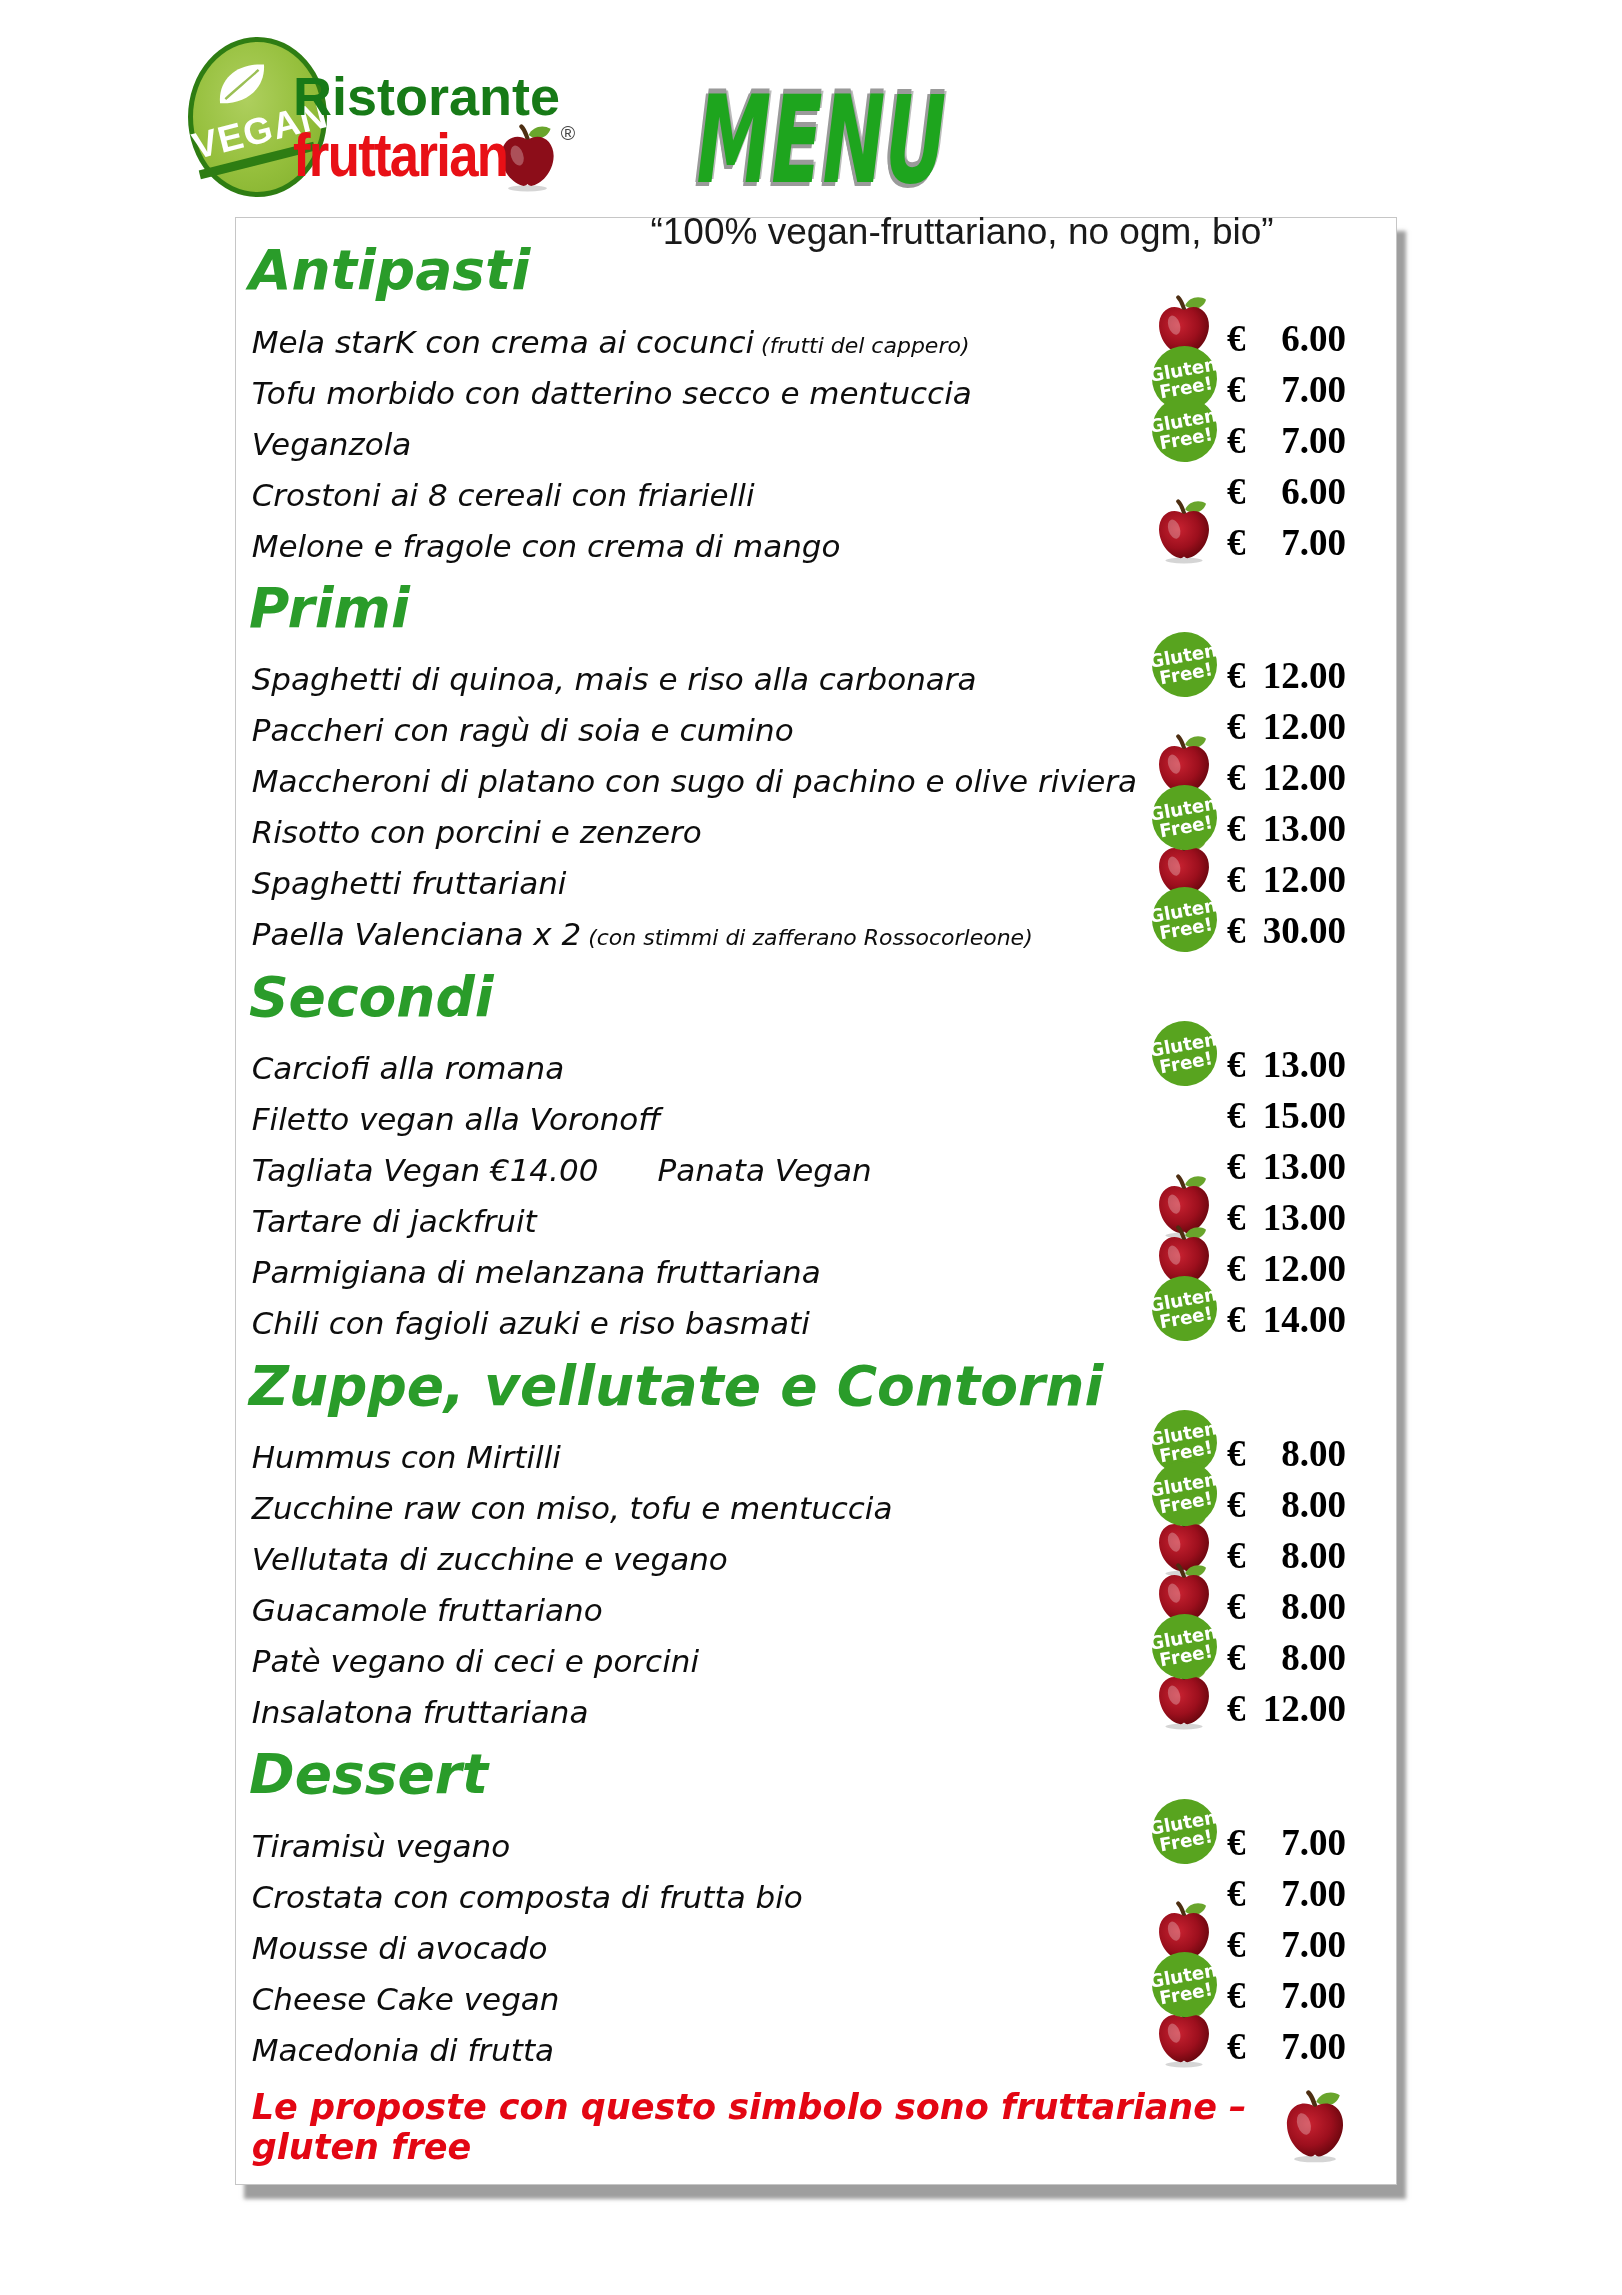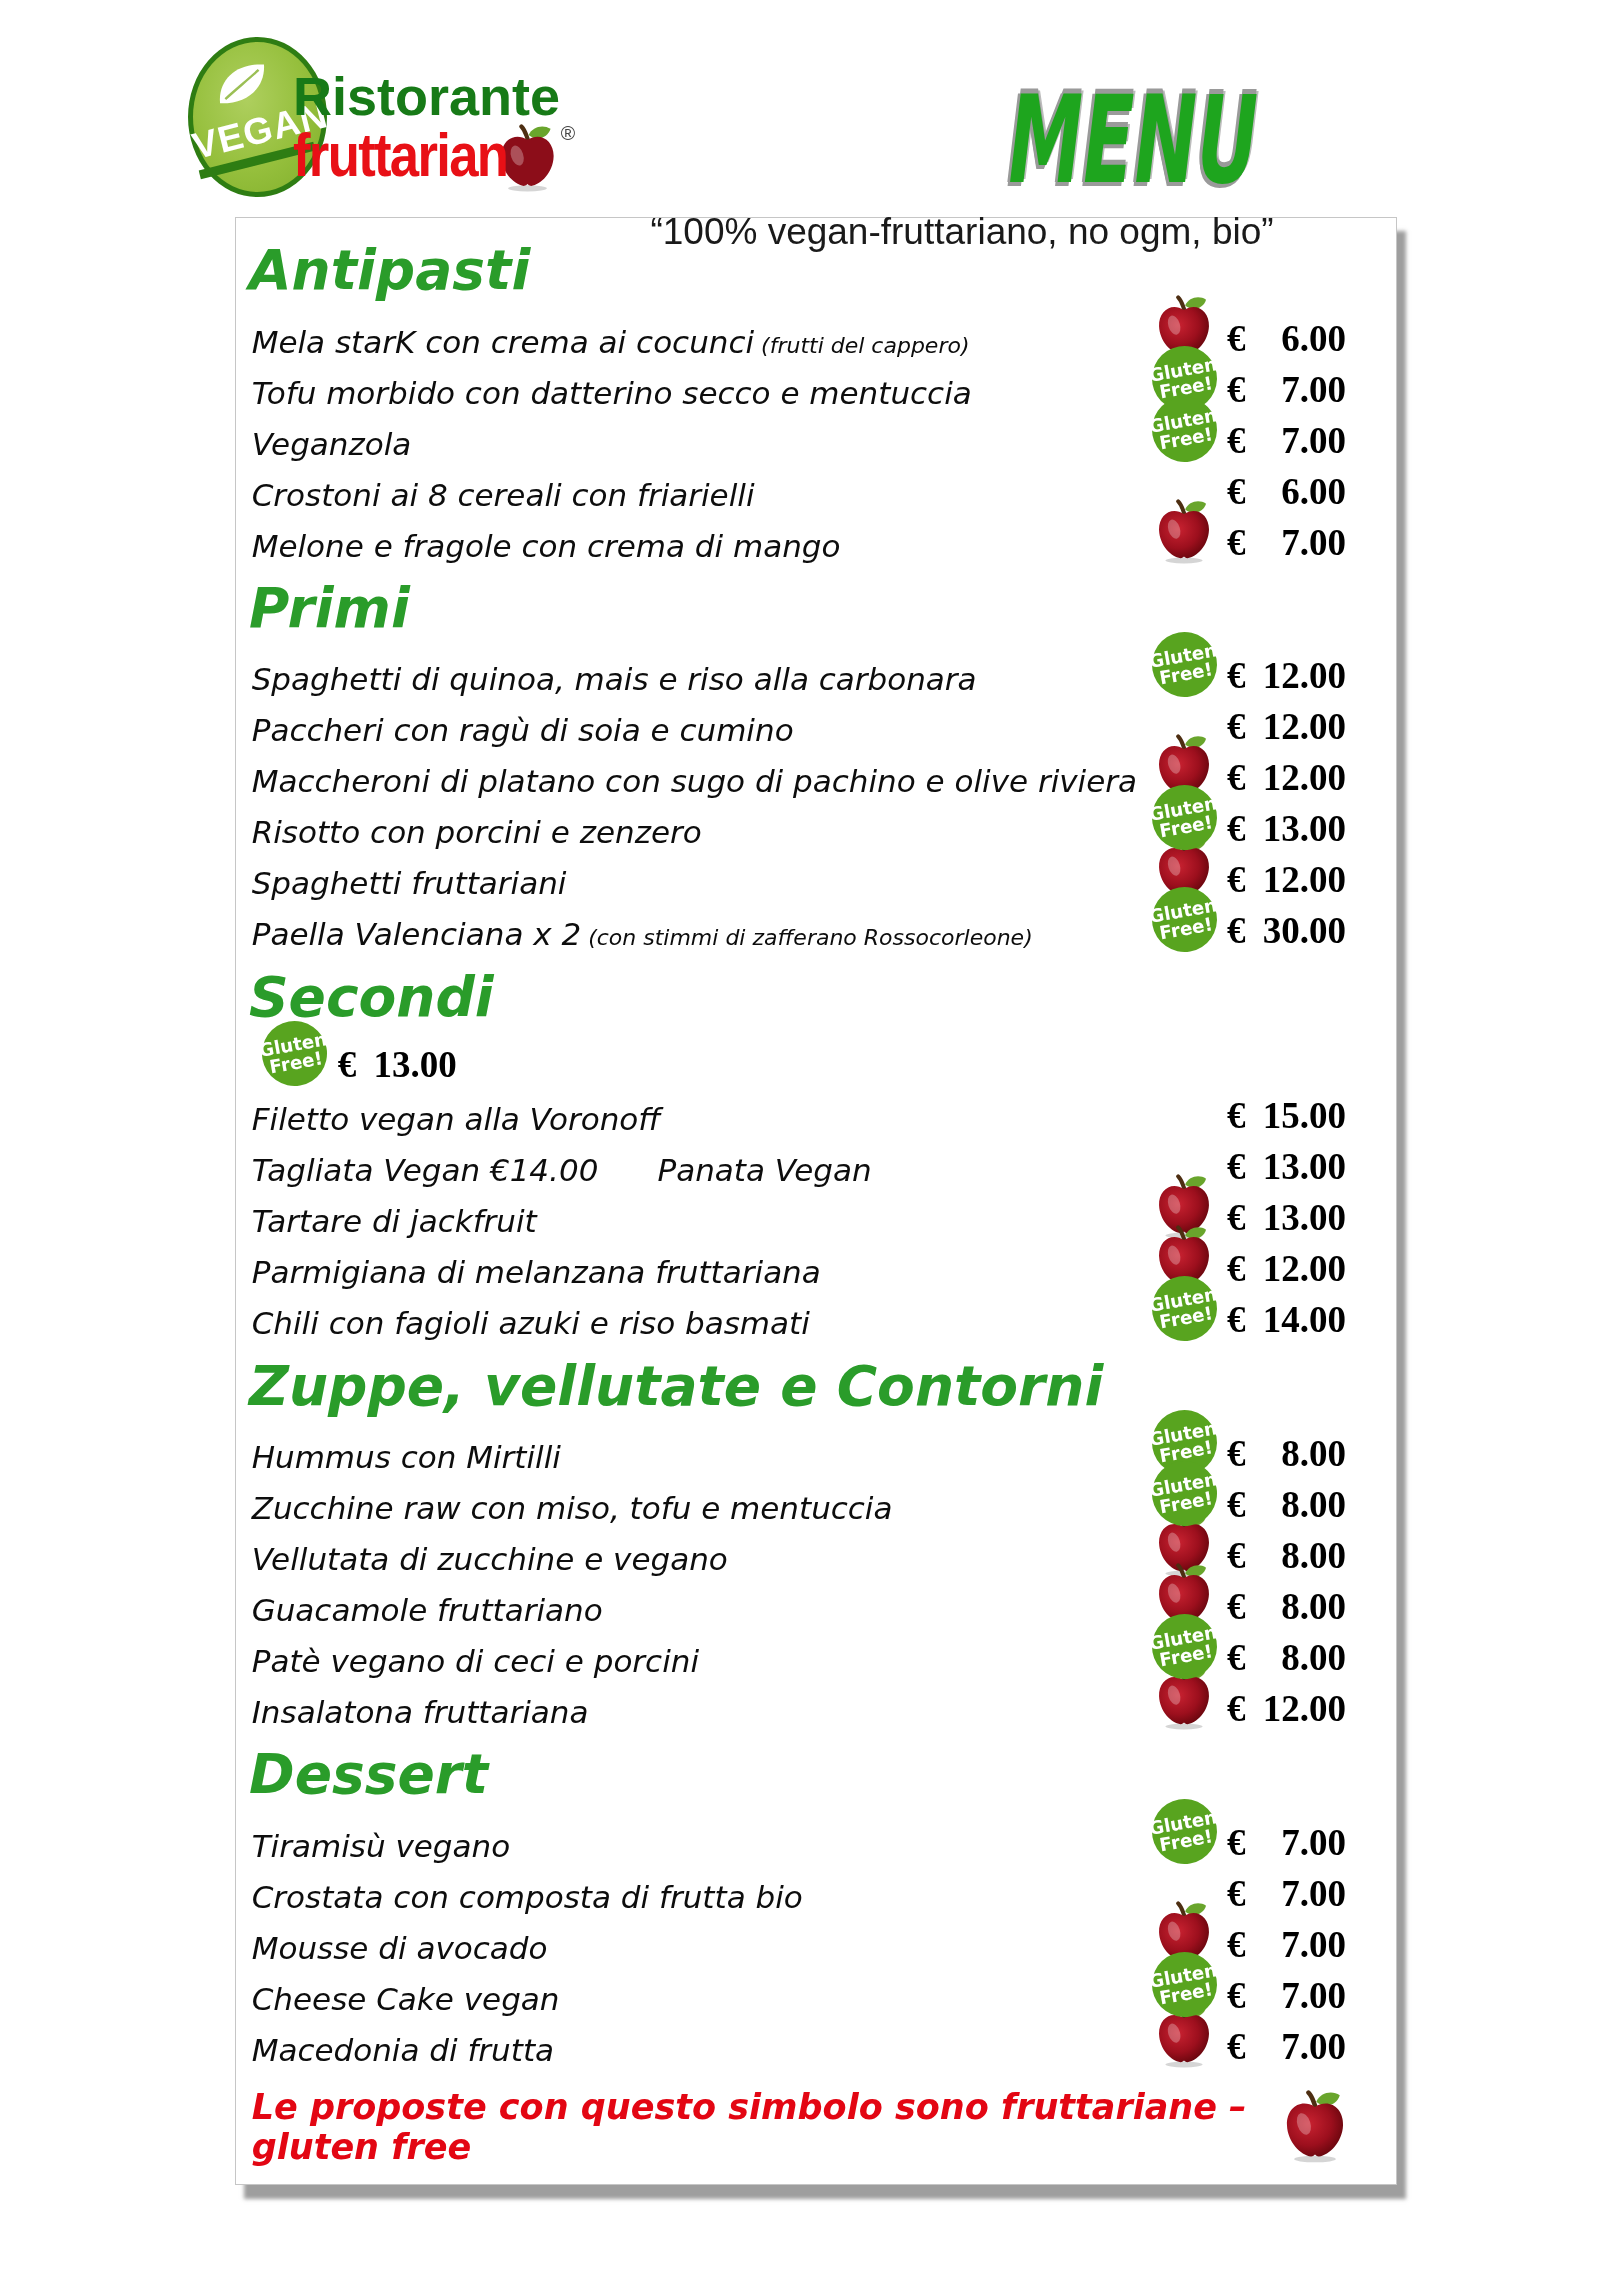--- a/index.html
+++ b/index.html
@@ -20,21 +20,21 @@
   .logo-line1{font-family:"Liberation Sans",sans-serif;font-weight:bold;font-size:54px;
     color:#177a17;display:block;}
   .logo-line2{display:flex;align-items:flex-start;margin-top:1.3px;}
   .logo-line2-text{font-family:"Liberation Sans",sans-serif;font-weight:bold;font-size:62px;
     color:#e81016;letter-spacing:-2px;transform:scaleX(.85);transform-origin:left bottom;
     margin-right:-50px;display:inline-block;}
   .logo-apple{width:63px;height:68px;margin-left:1.3px;}
   .logo-reg{font-family:"Liberation Sans",sans-serif;font-size:19.6px;color:#444;
     align-self:flex-start;margin-left:1.3px;}
 
-  .menu-title-wrap{position:absolute;left:589px;top:77px;width:746px;text-align:right;z-index:1;}
+  .menu-title-wrap{position:absolute;left:620px;top:77px;width:746px;text-align:left;z-index:1;}
   .menu-title{display:inline-block;font-family:"DejaVu Sans",sans-serif;font-weight:bold;
     font-style:italic;font-size:121px;line-height:1.05;color:#1ea51e;
     transform:scaleX(.62);transform-origin:center;
     text-shadow:-4.6px 0 0 #9a9a9a,0 -4.6px 0 #9a9a9a,-3.9px 3.9px 0 #9a9a9a,3.3px -3.3px 0 #bcbcbc;}
   .menu-subtitle{position:absolute;left:589px;top:211px;width:746px;text-align:center;
     font-family:"Liberation Sans",sans-serif;font-size:37px;color:#1a1a1a;z-index:4;}
 
   
   .menu-box{position:absolute;left:235px;top:217px;width:1162px;height:1968px;background:#fff;
     border:1.3px solid #c6c6c6;box-sizing:border-box;padding-top:7.9px;
@@ -289,20 +289,21 @@
       <span>30.00</span>
     </div>
   </div>
 </div>
   </section>
 
   <section>
     <h2 class="section-title">Secondi</h2>
     <div class="section-items">
   <div class="item-row">
+    <div class="item-name"><span>Carciofi alla romana</span></div>
     <div class="icon-cell">
                 <span class="gf-badge">
     <span>Gluten</span>
     <span>Free!</span>
   </span>
               </div>
     <div class="price">
       <span>€</span>
       <span>13.00</span>
     </div>

